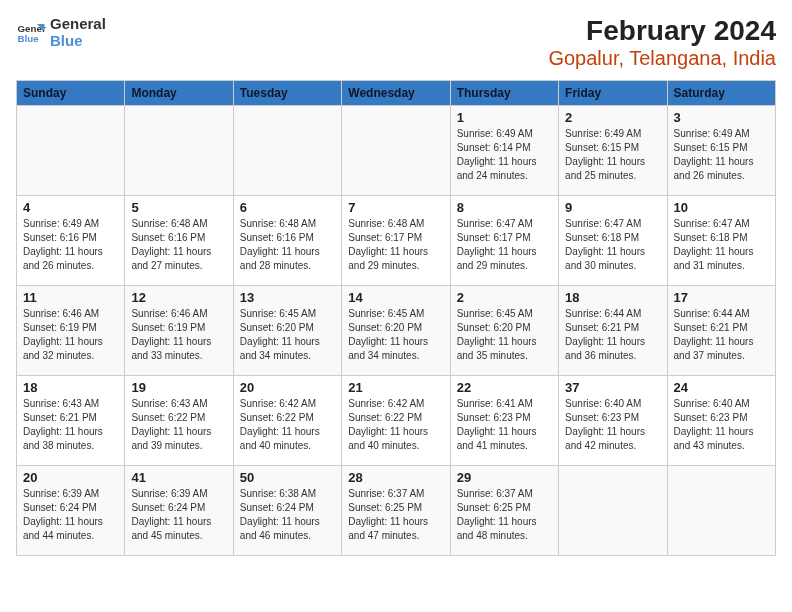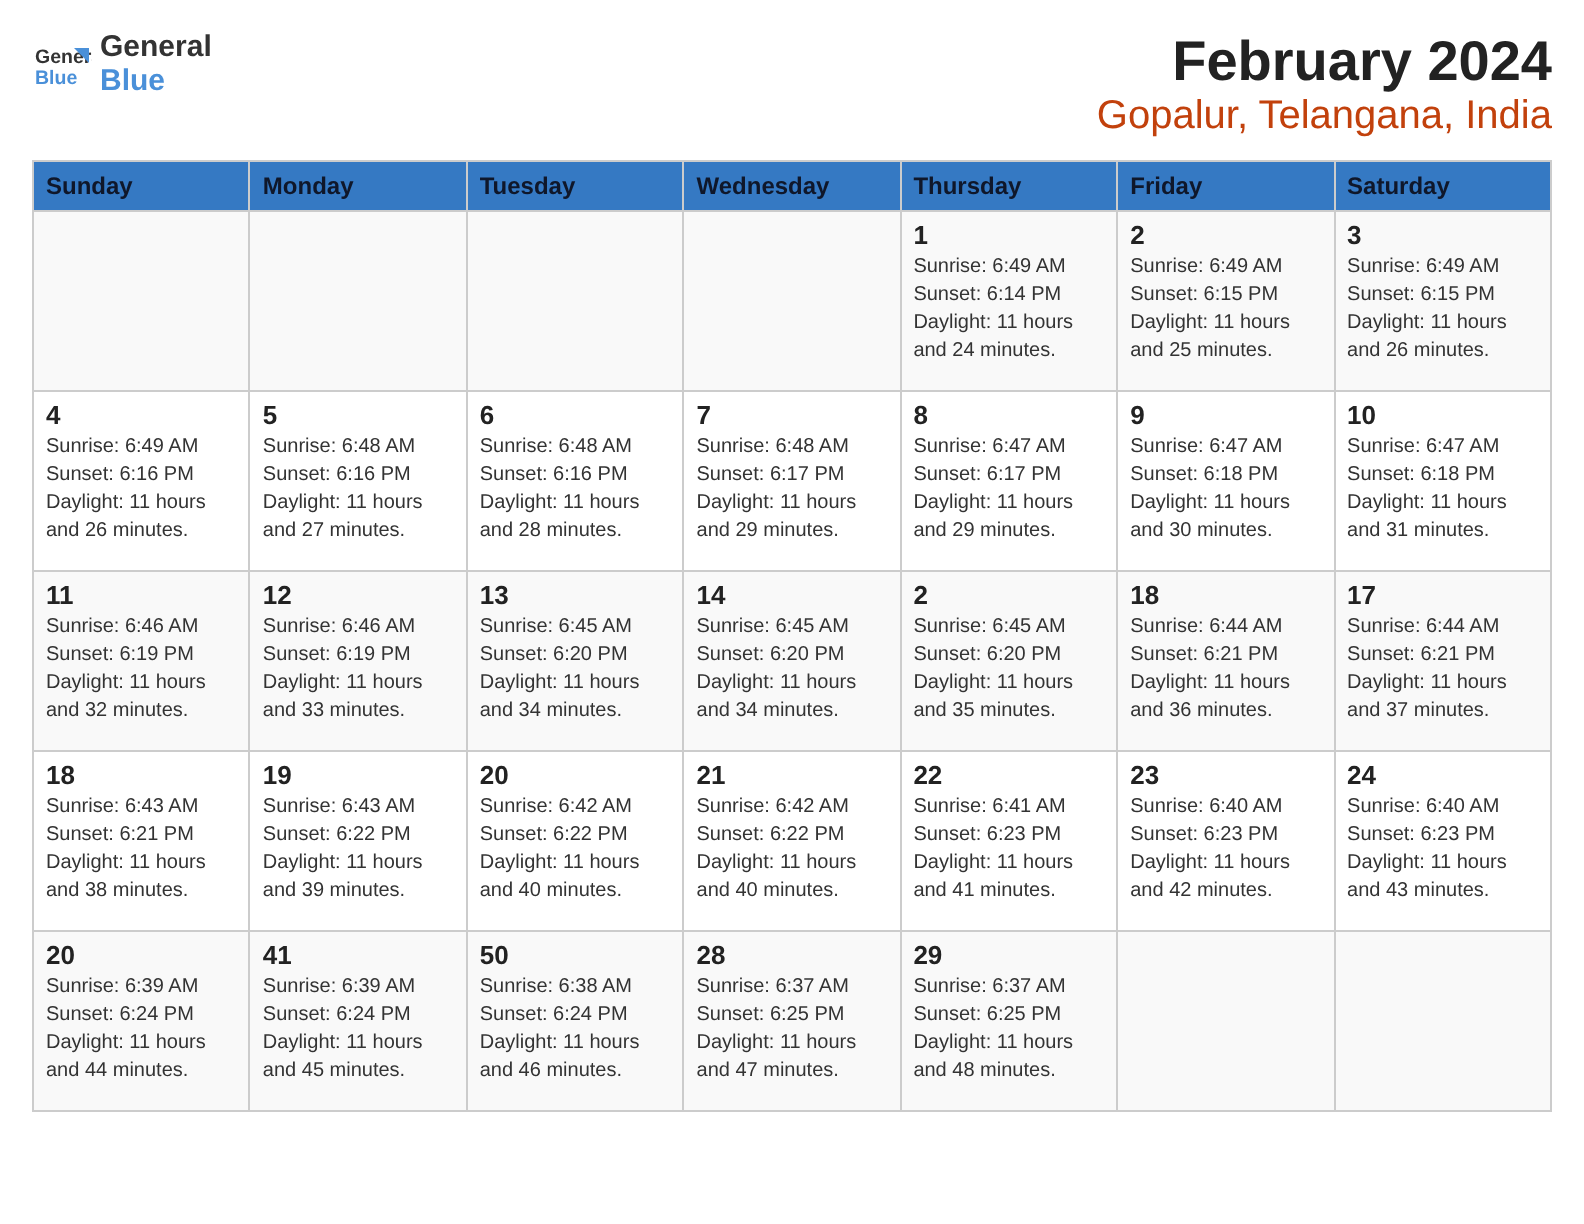--- a/index.html
+++ b/index.html
@@ -276,21 +276,21 @@
 and 40 minutes.</div>
         </td>
         <td>
           <span class="day-num">22</span>
           <div class="day-info" style="white-space: pre-line;">Sunrise: 6:41 AM
 Sunset: 6:23 PM
 Daylight: 11 hours
 and 41 minutes.</div>
         </td>
         <td>
-          <span class="day-num">23</span>
+          <span class="day-num">37</span>
           <div class="day-info" style="white-space: pre-line;">Sunrise: 6:40 AM
 Sunset: 6:23 PM
 Daylight: 11 hours
 and 42 minutes.</div>
         </td>
         <td>
           <span class="day-num">24</span>
           <div class="day-info" style="white-space: pre-line;">Sunrise: 6:40 AM
 Sunset: 6:23 PM
 Daylight: 11 hours

